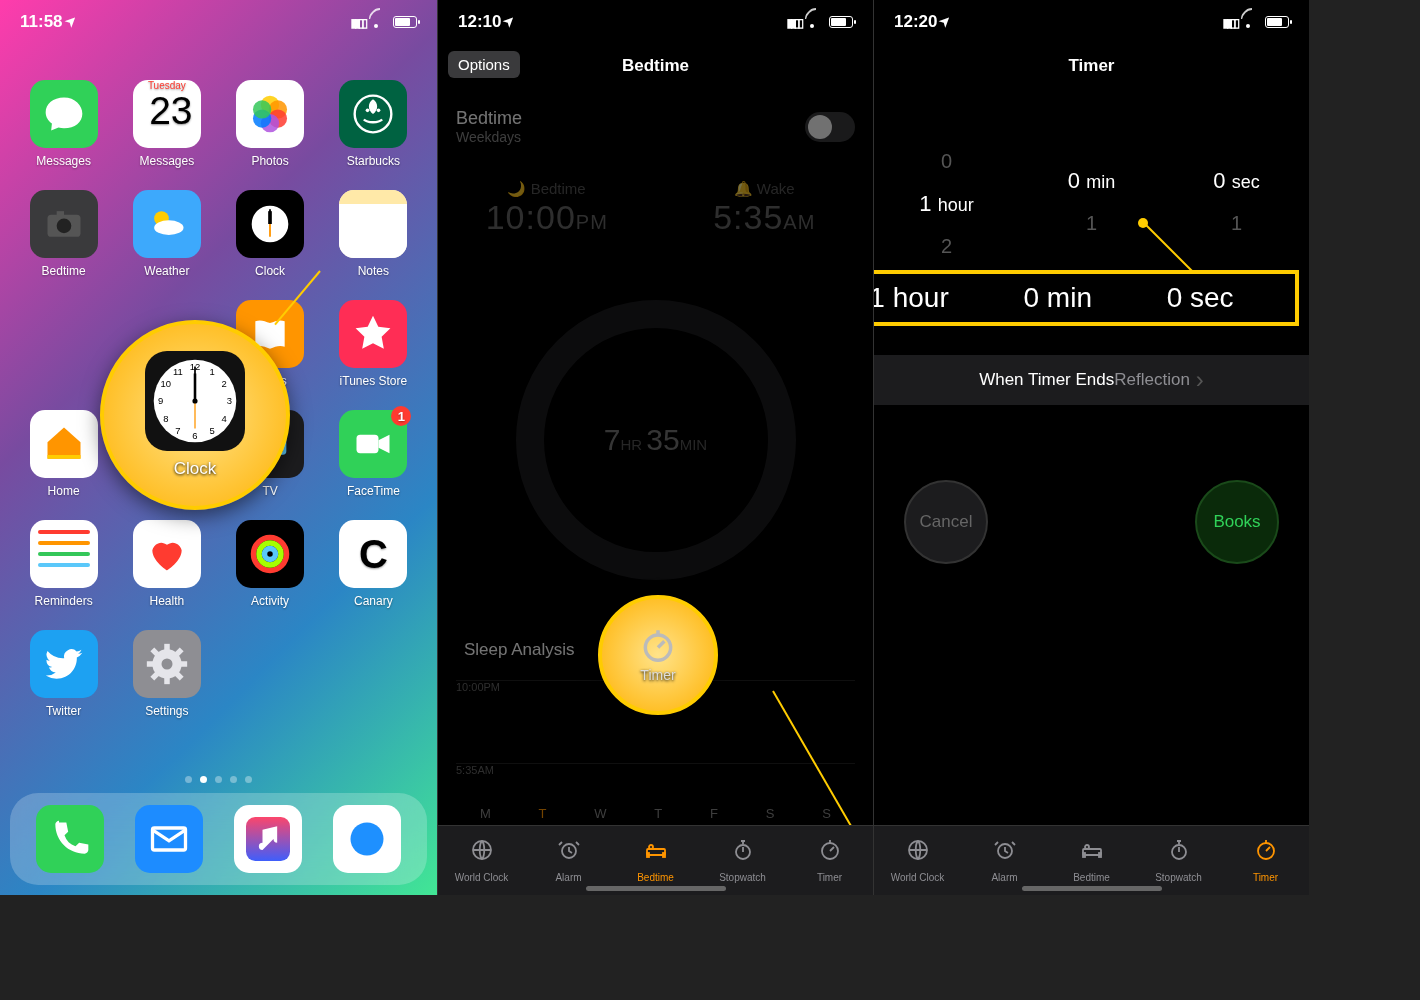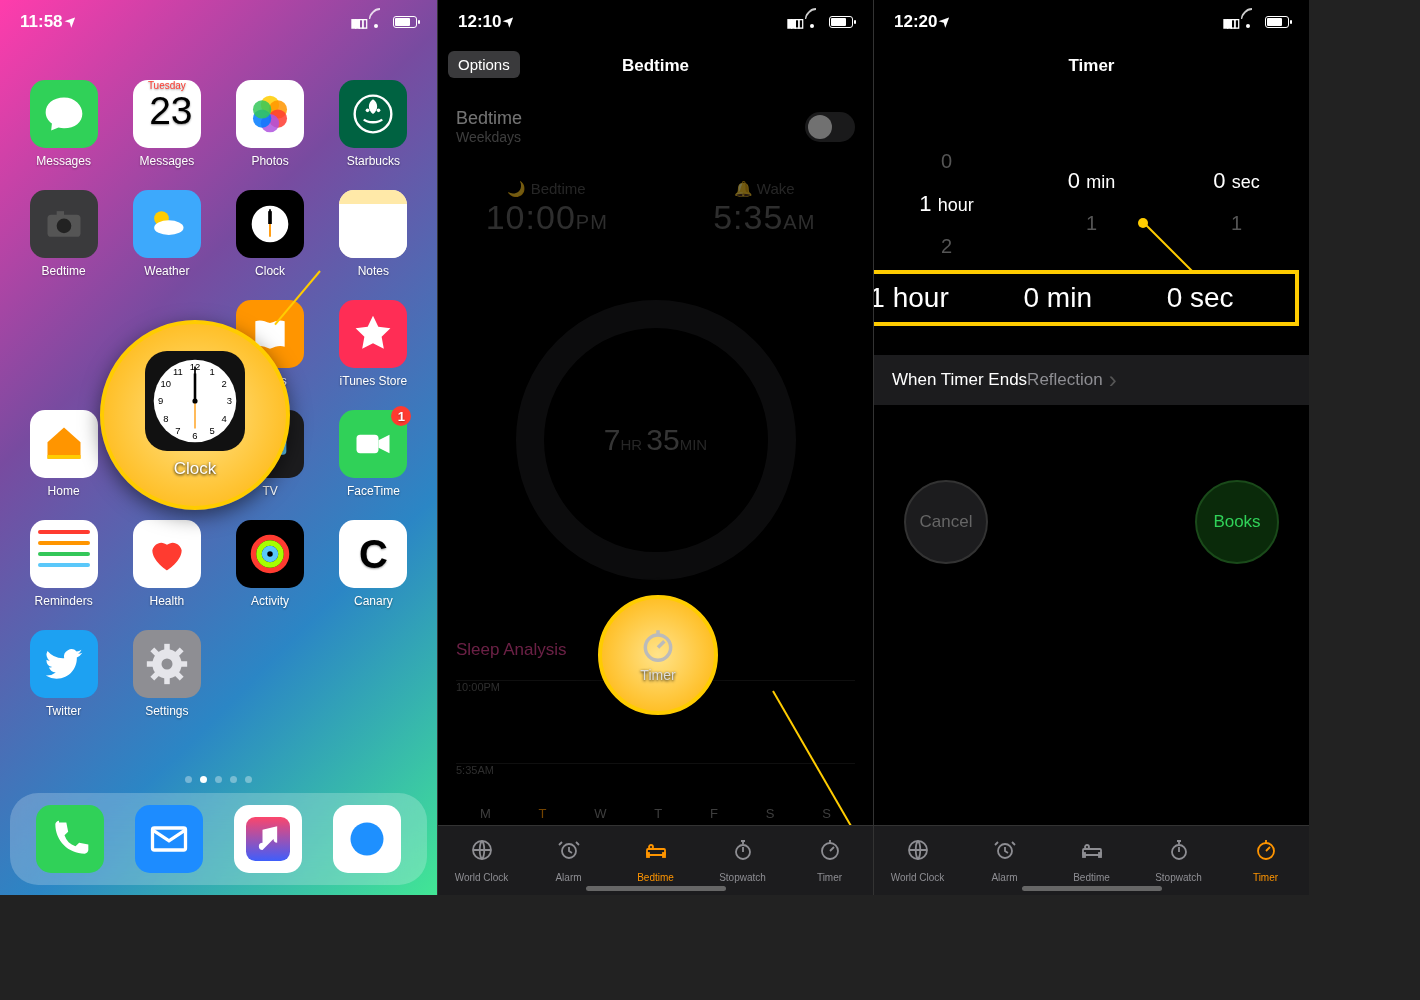--- a/index.html
+++ b/index.html
@@ -50,41 +50,41 @@
 
   .times-row { position:absolute; top:180px; left:0; right:0; display:flex; font-size:15px; color:#666; }
   .times-col { flex:1; text-align:center; }
   .time-big { font-size:34px; font-weight:300; letter-spacing:1px; }
   .time-big .ampm { font-size:20px; }
 
   .sleep-ring { position:absolute; top:300px; left:50%; transform:translateX(-50%); width:280px; height:280px; border-radius:50%; border:28px solid #1c1c1e; display:flex; align-items:center; justify-content:center; color:#555; font-size:15px; }
   .sleep-ring .dur { font-size:30px; color:#777; font-weight:300; }
 
   .sleep-analysis { position:absolute; top:640px; left:18px; right:18px; color:#888; }
-  .sa-title { font-size:17px; color:#ec4899; }
+  .sa-title { font-size:17px; color:#ffffff;margin-left:8px; }
   .sa-grid-line { border-top:1px solid #222; font-size:11px; color:#666; margin-top:20px; }
   .days-row { display:flex; justify-content:space-around; margin-top:30px; font-size:13px; color:#888; }
   .days-row .today { color:#ff9500; }
 
   
   .tabbar { position:absolute; bottom:0; left:0; right:0; height:70px; background:#1c1c1e; display:flex; border-top:1px solid #333; z-index:6; }
   .tab { flex:1; display:flex; flex-direction:column; align-items:center; justify-content:center; gap:10px; font-size:10px; color:#8e8e93; }
   .tab.active { color:#ff9500; }
   .tab .ticon { font-size:22px; }
   .home-indicator { position:absolute; bottom:4px; left:50%; transform:translateX(-50%); width:140px; height:5px; border-radius:3px; background:#666; z-index:7; }
 
   
   .picker { position:absolute; top:150px; left:0; right:0; height:170px; display:flex; color:#555; font-size:20px; }
   .picker-col { flex:1; display:flex; flex-direction:column; align-items:center; gap:18px; }
   .picker-col .sel { color:#fff; font-size:22px; }
   .picker-unit { font-size:18px; }
 
   .yellow-block { position:absolute; border:4px solid #ffcc00; background:#000; display:flex; align-items:center; justify-content:space-around; color:#fff; font-size:28px; font-weight:300; padding:8px 24px; z-index:10; }
 
-  .row-ends { position:absolute; top:355px; left:0; right:0; height:50px; background:#1c1c1e; display:flex; align-items:center; justify-content:flex-start; padding:0 18px; font-size:17px; }
+  .row-ends { position:absolute; top:355px; left:0; right:0; height:50px; background:#1c1c1e; display:flex; align-items:center; justify-content:center; padding:0 18px; font-size:17px; }
   .row-ends .val { color:#8e8e93; display:flex; align-items:center; gap:6px; }
   .chev::after { content:"›"; font-size:24px; color:#555; }
 
   .btn-row { position:absolute; top:480px; left:0; right:0; display:flex; justify-content:space-between; padding:0 30px; }
   .round-btn { width:84px; height:84px; border-radius:50%; display:flex; align-items:center; justify-content:center; font-size:17px; border:2px solid; }
   .btn-cancel { background:#1c1c1e; color:#666; border-color:#333;align-items:center; }
   .btn-start { background:#0a2a0a; color:#30d158; border-color:#0f3; border-color:#1a4a1a; }
 
   
   svg { display:block; }

